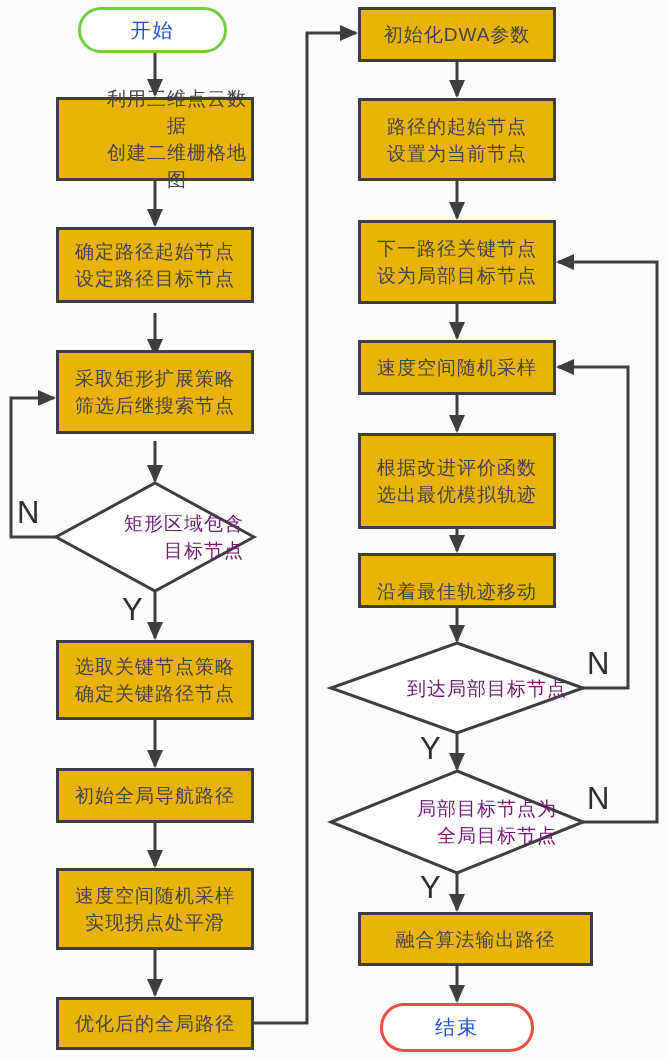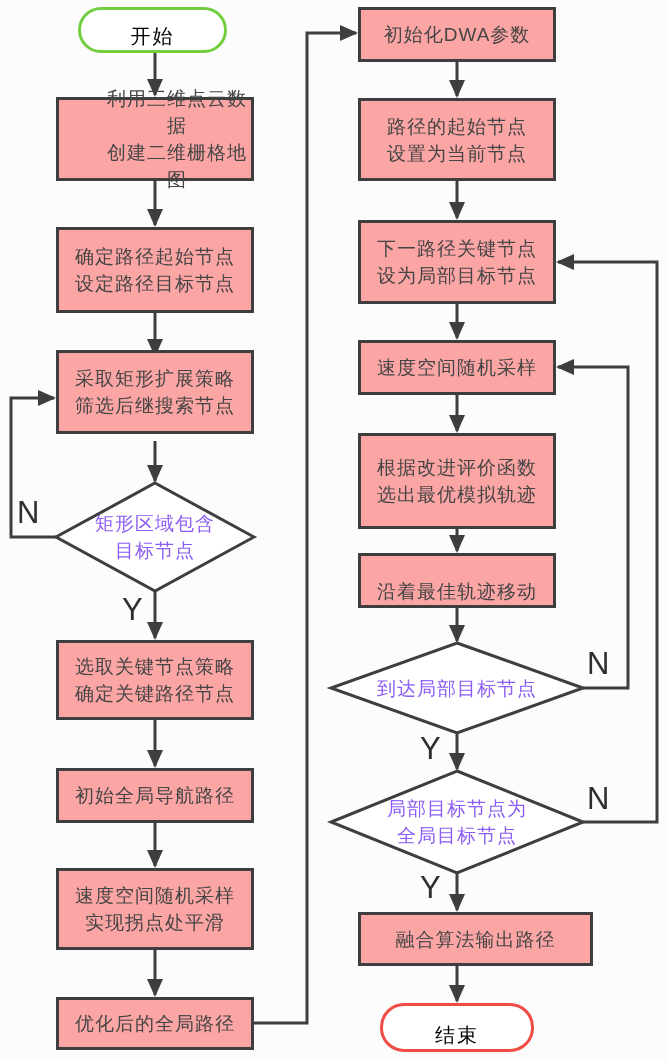--- a/index.html
+++ b/index.html
@@ -17,53 +17,53 @@
   }
   .wires {
     position: absolute;
     left: 0; top: 0;
     width: 667px; height: 1061px;
     pointer-events: none;
   }
   .node {
     position: absolute;
     box-sizing: border-box;
-    background: #fca5a5;
+    background: #eab308;
     border: 3px solid #3e3e3e;
     display: flex;
     flex-direction: column;
     align-items: center;
     justify-content: center;
     text-align: center;
     color: #454545;
     font-size: 19px;
     line-height: 27px;
     letter-spacing: 1px;
   }
   .terminal {
     position: absolute;
     box-sizing: border-box;
     background: #ffffff;
     display: flex;
-    align-items: flex-end;
+    align-items: center;
     justify-content: center;
-    color: #000000;
+    color: #1d4ed8;
     font-size: 20px;
     letter-spacing: 2px;
   }
   .terminal.start { border: 3px solid #72ce3f; border-radius: 23px; }
   .terminal.end   { border: 3px solid #ee4c44; border-radius: 24px; }
   .diamond-label {
     position: absolute;
     display: flex;
     flex-direction: column;
-    align-items: center;
+    align-items: flex-end;
     justify-content: center;
     text-align: center;
-    color: #8b5cf6;
+    color: #701a75;
     font-size: 19px;
     line-height: 27px;
     letter-spacing: 1px;
     pointer-events: none;
   }
   .branch {
     position: absolute;
     color: #2f2f2f;
     font-size: 31px;
     font-weight: 500;
@@ -113,21 +113,21 @@
 
   <div class="terminal start" style="left:78px; top:7px; width:149px; height:46px;">
     <span>开始</span>
   </div>
 
   <div class="node" style="left:56px; top:97px; width:198px; height:84px;padding-left:44px;">
     <div>利用三维点云数据</div>
     <div>创建二维栅格地图</div>
   </div>
 
-  <div class="node" style="left:56px; top:227px; width:198px; height:86px;">
+  <div class="node" style="left:56px; top:227px; width:198px; height:76px;">
     <div>确定路径起始节点</div>
     <div>设定路径目标节点</div>
   </div>
 
   <div class="node" style="left:56px; top:350px; width:198px; height:84px;">
     <div>采取矩形扩展策略</div>
     <div>筛选后继搜索节点</div>
   </div>
 
   <div class="diamond-label" style="left:66px; top:496px; width:178px; height:82px;">

